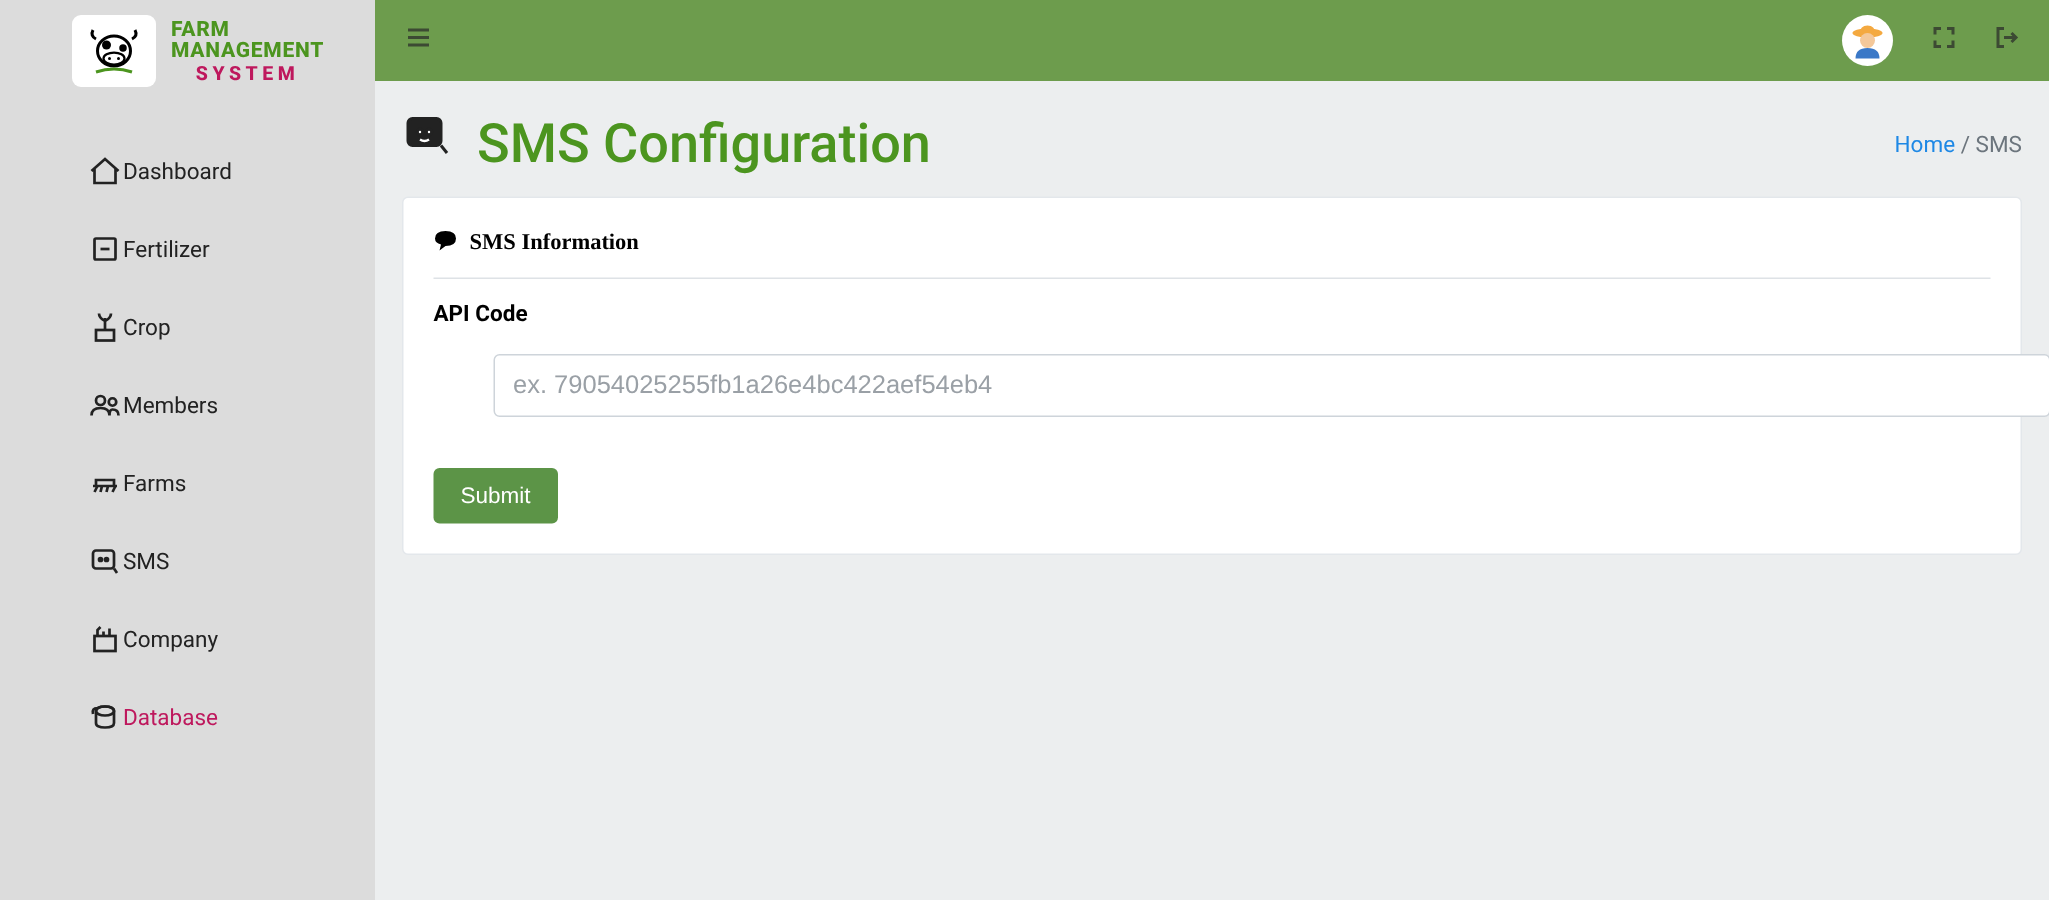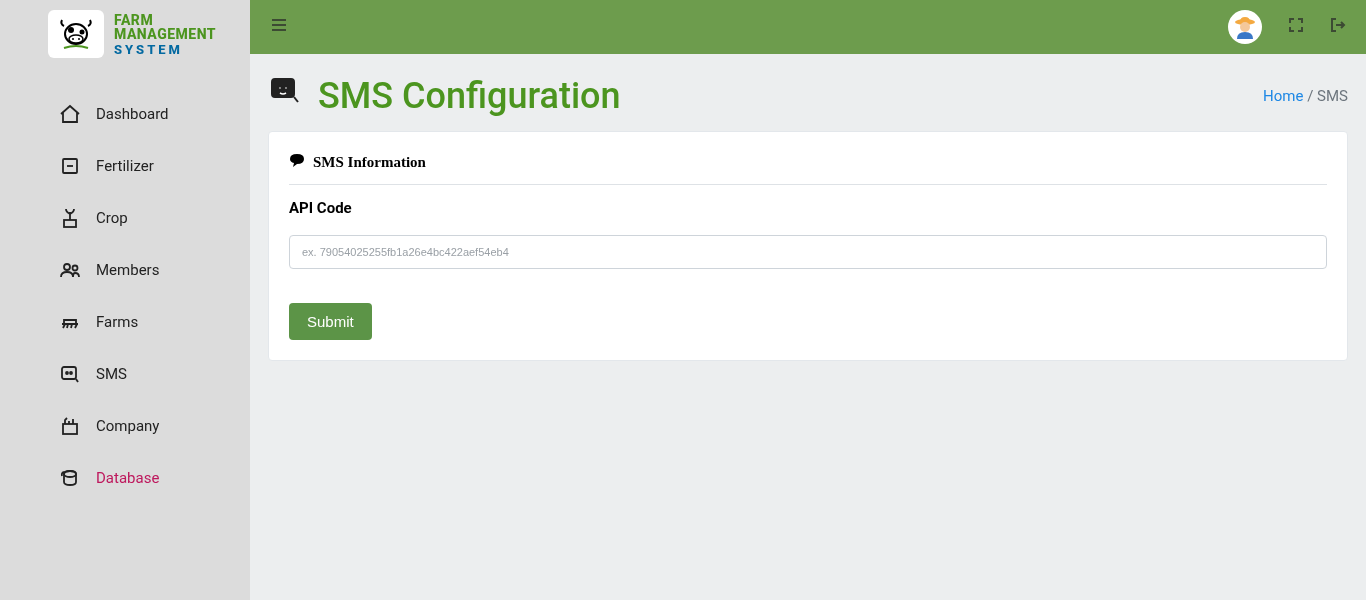--- a/index.html
+++ b/index.html
@@ -38,32 +38,32 @@
   .brand-text {
     display: flex;
     flex-direction: column;
     line-height: 1;
     font-weight: 800;
     font-size: 14px;
     color: #4c951f;
     letter-spacing: 0.5px;
   }
   .brand-text span:last-child {
-    color: #0369a1;
+    color: #be185d;
     font-size: 13px;
     margin-top: 2px;
     letter-spacing: 3px;
+    text-align: center;
   }
   .nav {
     margin-top: 20px;
   }
   .nav-item {
     display: flex;
     align-items: center;
-    gap: 14px;
     padding: 14px 22px;
     font-size: 15px;
     color: #222;
     cursor: pointer;
   }
   .nav-item.active { color: #be185d; }
   .nav-icon {
     width: 24px;
     height: 24px;
     display: flex;
@@ -148,25 +148,26 @@
   .form-col { flex: 1; }
   .form-label {
     font-weight: 700;
     font-size: 15px;
     display: block;
     margin-bottom: 18px;
   }
   .form-input {
     width: 100%;
     padding: 10px 12px;
-    font-size: 11px;
+    font-size: 17px;
     border: 1px solid #ced4da;
     border-radius: 4px;
     color: #495057;
     background: #fff;
+    margin-left: 40px;
   }
   .form-input::placeholder { color: #9aa0a6; }
   .btn-submit {
     margin-top: 34px;
     background: #5c9447;
     color: #fff;
     border: none;
     padding: 10px 18px;
     font-size: 15px;
     border-radius: 4px;

